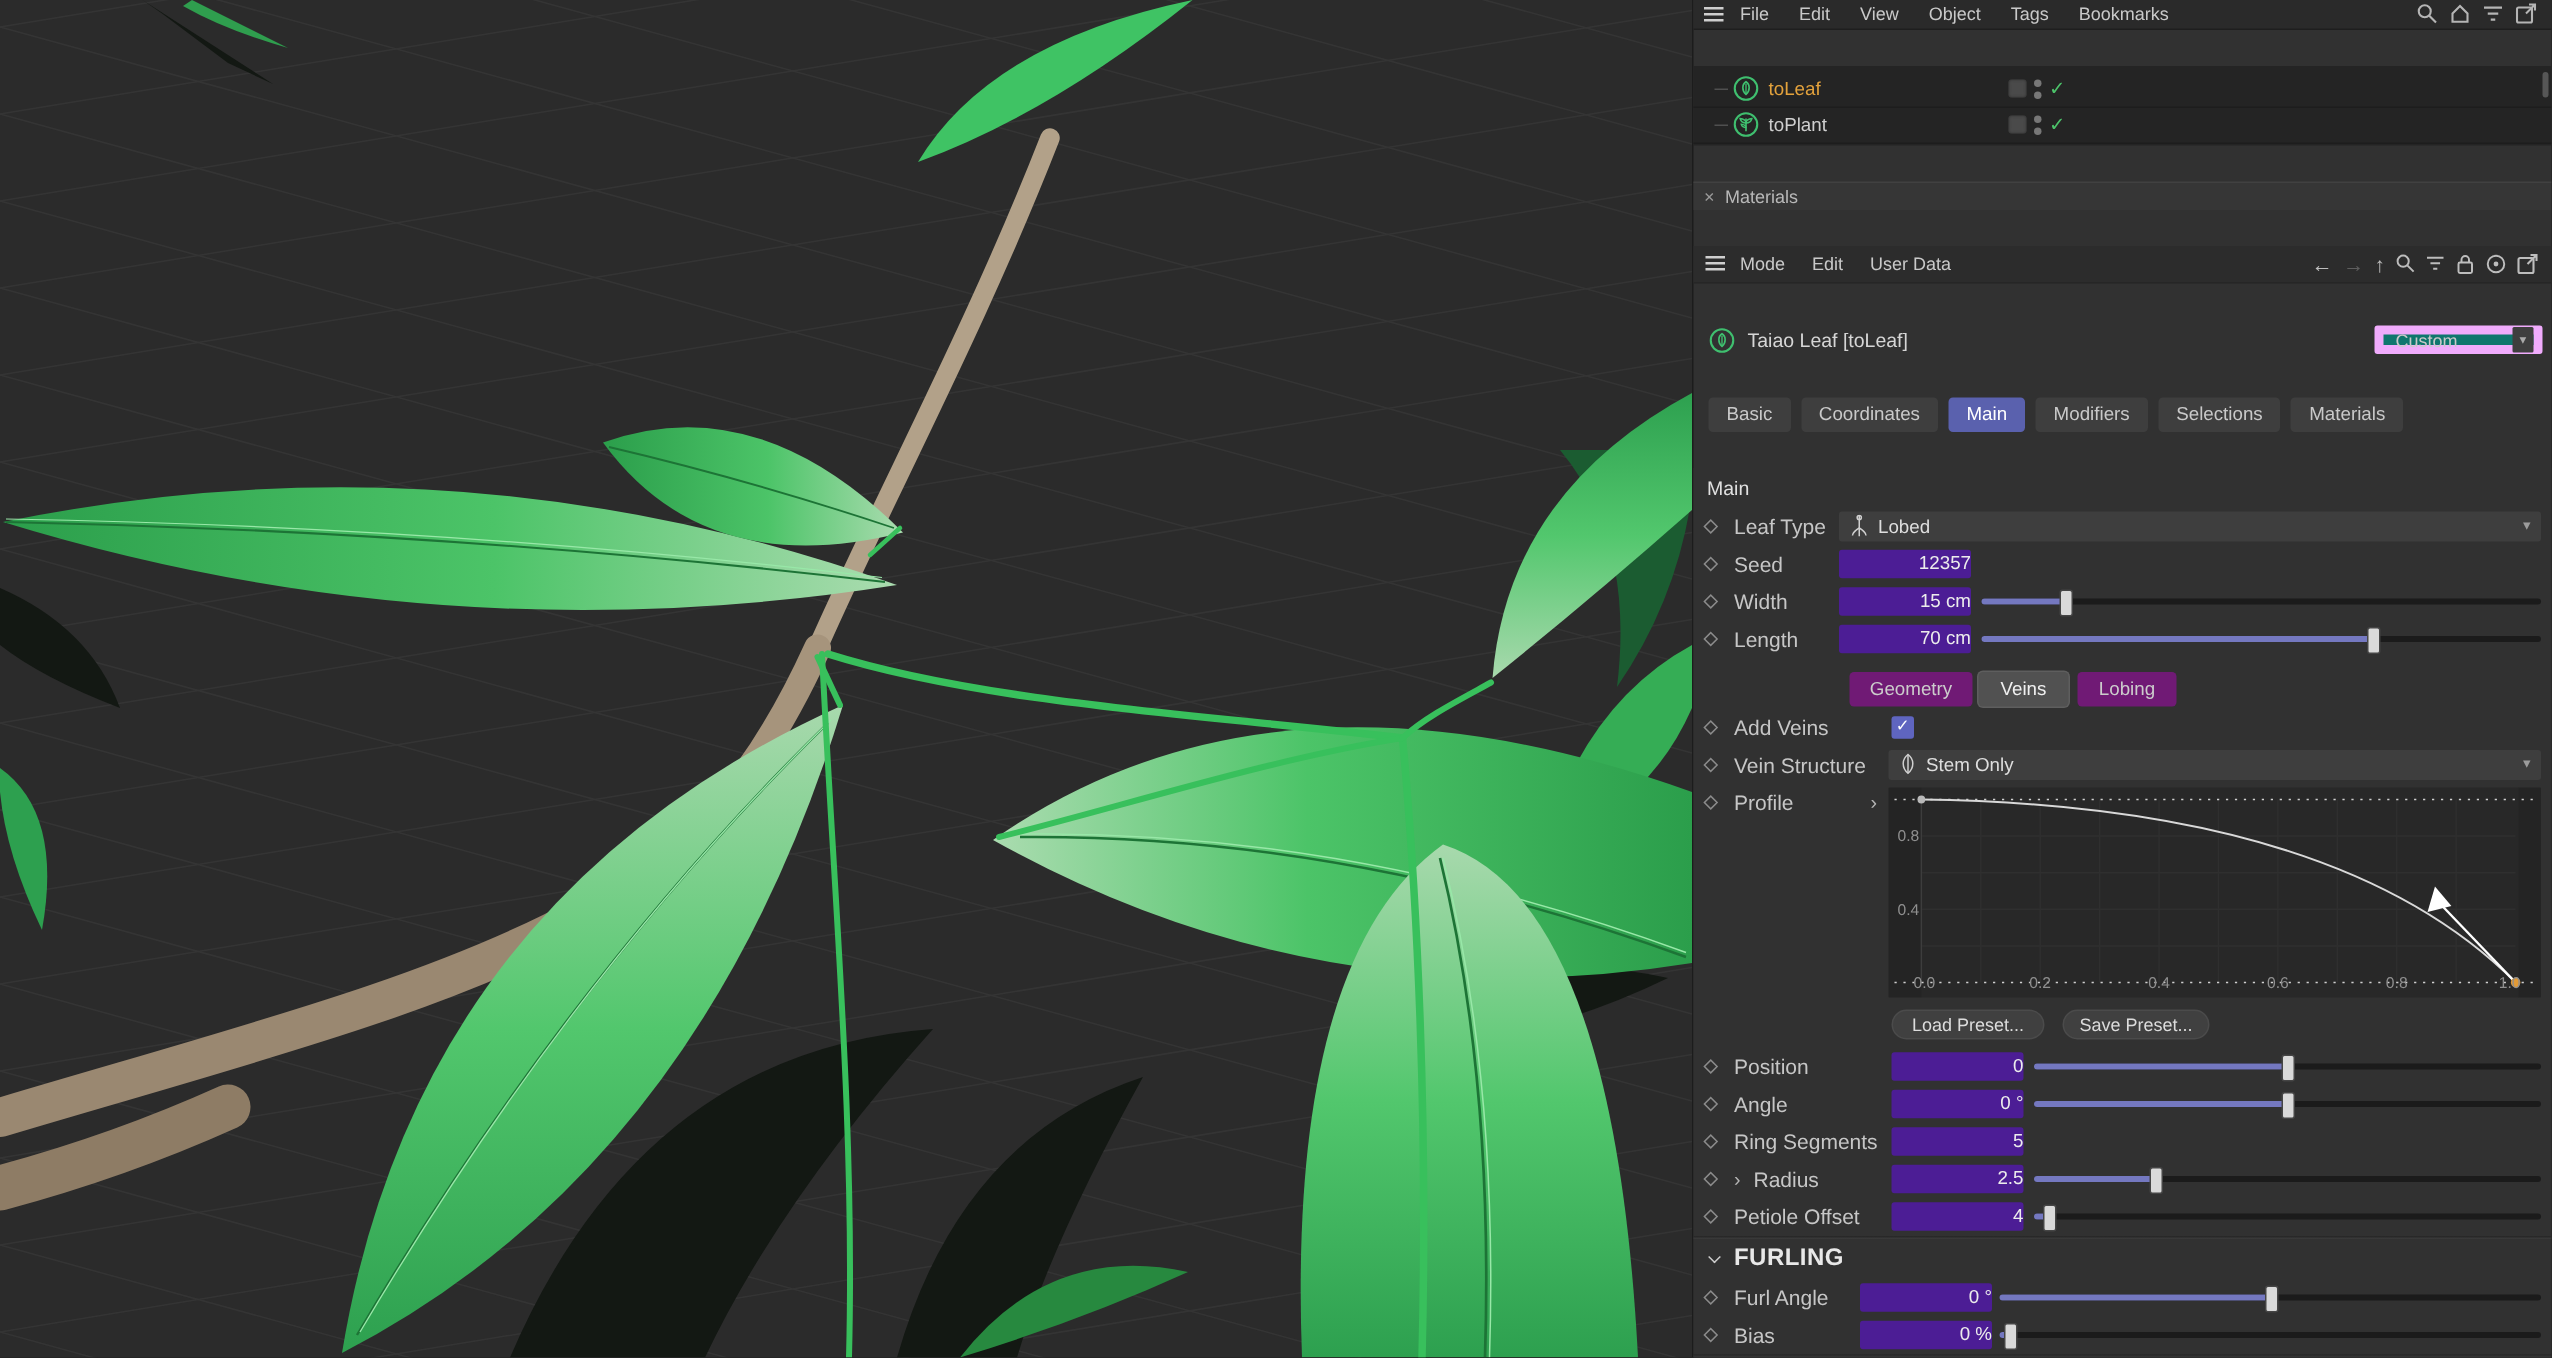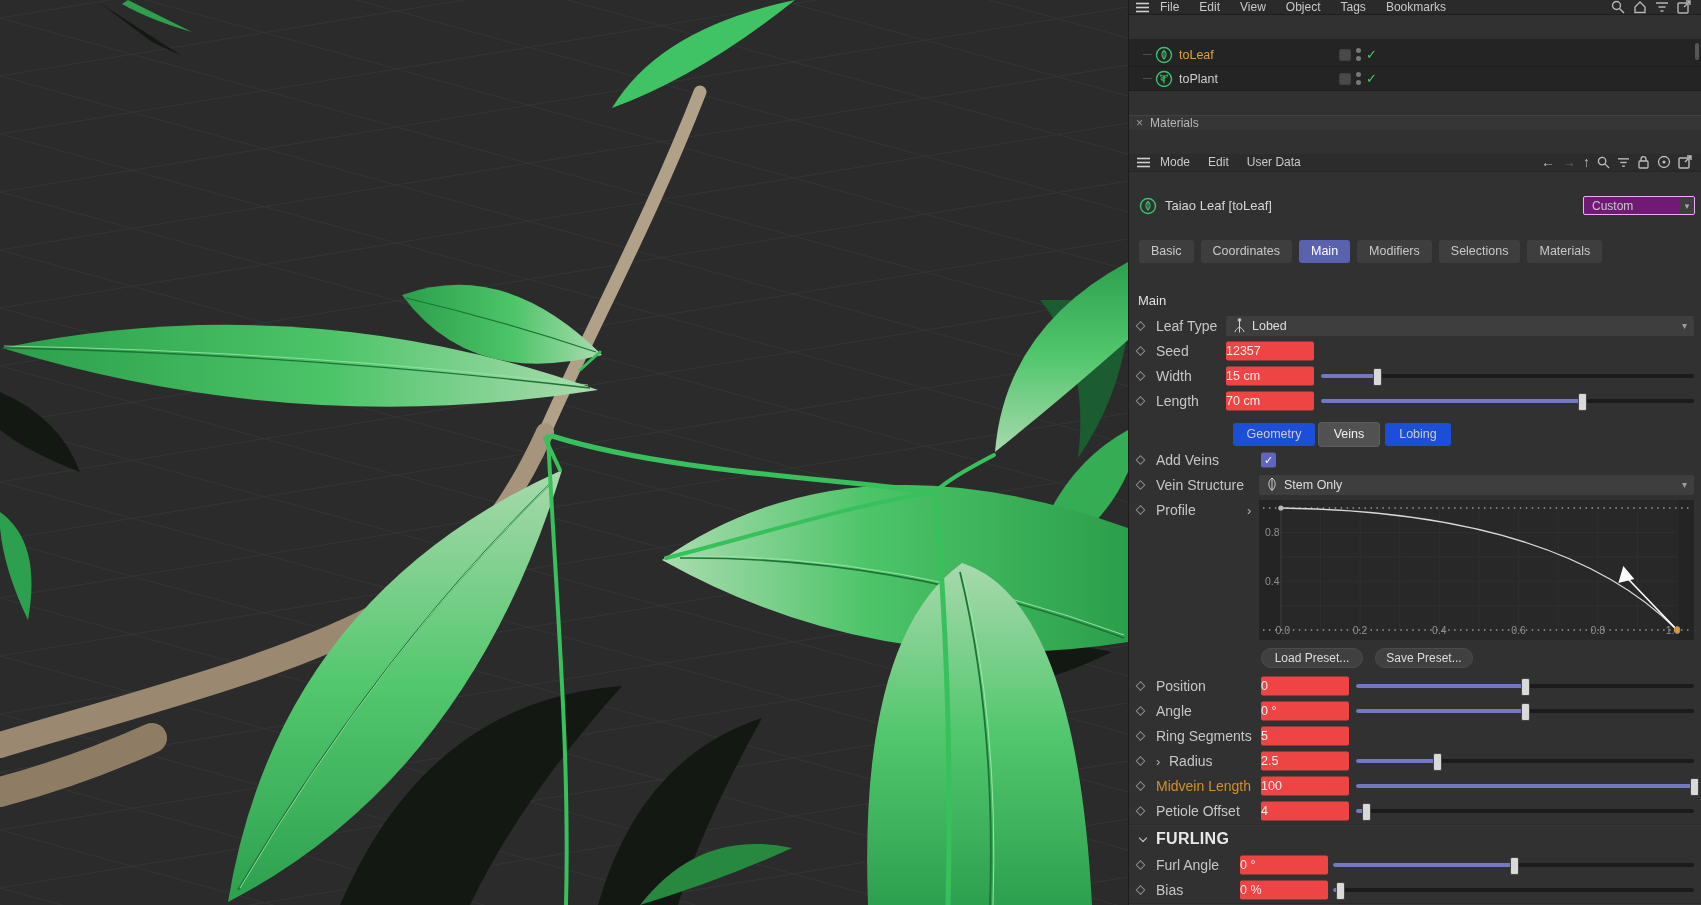--- a/index.html
+++ b/index.html
@@ -44,22 +44,22 @@
   
   .attr-toolbar { height:26px; background:#2c2c2c; display:flex; align-items:center; padding:0 7px; border-bottom:1px solid #262626;}
   .attr-toolbar .mitem { font-size:12px; color:#c9c9c9; padding:0 9px; }
   .at-icons { margin-left:auto; display:flex; align-items:center; gap:7px; color:#bdbdbd; font-size:13px; padding-right:2px;}
   .at-icons .dim { color:#5e5e5e; }
   .arrow-glyph { font-size:14px; line-height:1; }
 
   
   .obj-header { height:30px; display:flex; align-items:center; position:relative; padding-left:10px; }
   .obj-header .title { font-size:13px; color:#d6d6d6; margin-left:8px; }
-  .preset-dd { position:absolute; right:6px; width:112px; height:19px; background:#701a75;
-    border:1px solid #f0abfc; border-radius:2px; display:flex; align-items:center; }
+  .preset-dd { position:absolute; right:6px; width:112px; height:19px; background:#0f766e;
+    border:6px solid #f0abfc; border-radius:2px; display:flex; align-items:center; }
   .preset-dd .txt { font-size:12px; color:#c9c9c9; padding-left:8px; }
   .preset-dd .caretbox { margin-left:auto; width:14px; height:17px; background:#3e3e3e; border-radius:1px;
     color:#a9a9a9; font-size:9px; display:flex; align-items:center; justify-content:center; }
 
   
   .tabs { height:24px; display:flex; gap:7px; padding:0 10px; align-items:flex-start; }
   .tab { background:#3e3e3e; color:#c9c9c9; border-radius:3px; padding:0 12px; height:23px;
     line-height:23px; font-size:12.5px; }
   .tab.active { background:#5a61ae; color:#ffffff; }
 
@@ -67,42 +67,42 @@
   .abody { flex:1; position:relative; background:#313131; }
   .sect-title { height:26px; line-height:28px; padding-left:9px; font-size:13px; color:#e0e0e0; }
   .row { height:25px; position:relative; }
   .dia { position:absolute; left:8px; top:50%; width:7px; height:7px; border:1px solid #8b8b8b;
     transform:translateY(-50%) rotate(45deg); }
   .rlabel { position:absolute; left:27px; top:50%; transform:translateY(-50%);
     font-size:14px; color:#c6c6c6; white-space:nowrap; }
   .rlabel.orange { color:#d58d2e; }
   .expander { position:absolute; top:50%; transform:translateY(-50%); color:#b5b5b5; font-size:13px; }
   .ibox { position:absolute; top:50%; transform:translateY(-50%); height:19px; line-height:19px;
-    background:#ef4444; border-radius:2px; text-align:left; font-size:12.5px; color:#ececec; }
+    background:#4c1d95; border-radius:2px; text-align:right; font-size:12.5px; color:#ececec;padding-left:24px; }
   .in-a { left:97px; width:88px; }
   .in-b { left:132px; width:88px; }
   .in-c { left:111px; width:88px; }
   .slider { position:absolute; top:50%; margin-top:-2px; height:4px; background:#1b1b1b; border-radius:2px; }
   .sl-a { left:192px; right:7px; }
   .sl-b { left:227px; right:7px; }
   .sl-c { left:204px; right:7px; }
   .slider::before { content:''; position:absolute; left:0; top:0; bottom:0; width:var(--v,0%);
     background:#7478c0; border-radius:2px; }
   .slider::after { content:''; position:absolute; left:var(--v,0%); top:-6px; width:7px; height:16px;
     margin-left:-4px; background:#d9d9d9; border:1px solid #454545; border-radius:2px; }
   .dd { position:absolute; top:50%; transform:translateY(-50%); height:20px; background:#3e3e3e;
     border-radius:2px; display:flex; align-items:center; color:#dedede; font-size:12.5px; }
   .dd-a { left:97px; right:7px; }
   .dd-b { left:130px; right:7px; }
   .dd .ddicon { margin:0 6px 0 7px; display:flex; }
   .dd .caret { margin-left:auto; padding-right:7px; color:#9c9c9c; font-size:10px; }
   .gap10 { height:10px; }
   .subtabs { height:24px; position:relative; }
   .stab { position:absolute; top:0; height:23px; line-height:23px; text-align:center;
-    background:#1d4ed8; border-radius:3px; color:#cccccc; font-size:12.5px; }
+    background:#701a75; border-radius:3px; color:#cccccc; font-size:12.5px; }
   .stab.active { background:#515151; color:#f0f0f0; box-shadow:0 0 0 1px #5e5e5e; }
   .checkbox { position:absolute; left:132px; top:50%; transform:translateY(-50%); width:15px; height:15px;
     background:#5f65c0; border-radius:2px; color:#fff; font-size:11px; line-height:15px; text-align:center; }
 
   
   .profile-row { height:146px; position:relative; }
   .curvebox { position:absolute; left:130px; right:7px; top:3px; height:140px; background:#282828; border-radius:1px; }
 
   
   .presets { height:30px; position:relative; }
@@ -543,26 +543,20 @@
       </div>
 
       <div class="row">
         <span class="dia"></span>
         <span class="expander" style="left:27px;">›</span>
         <span class="rlabel" style="left:40px;">Radius</span>
         <span class="ibox in-b">2.5</span>
         <span class="slider sl-b" style="--v: 24%;"></span>
       </div>
 
-      <div class="row">
-        <span class="dia"></span>
-        <span class="rlabel orange">Midvein Length</span>
-        <span class="ibox in-b">100</span>
-        <span class="slider sl-b" style="--v: 100%;"></span>
-      </div>
 
       <div class="row">
         <span class="dia"></span>
         <span class="rlabel">Petiole Offset</span>
         <span class="ibox in-b">4</span>
         <span class="slider sl-b" style="--v: 3%;"></span>
       </div>
 
       <div class="sep"></div>
 

